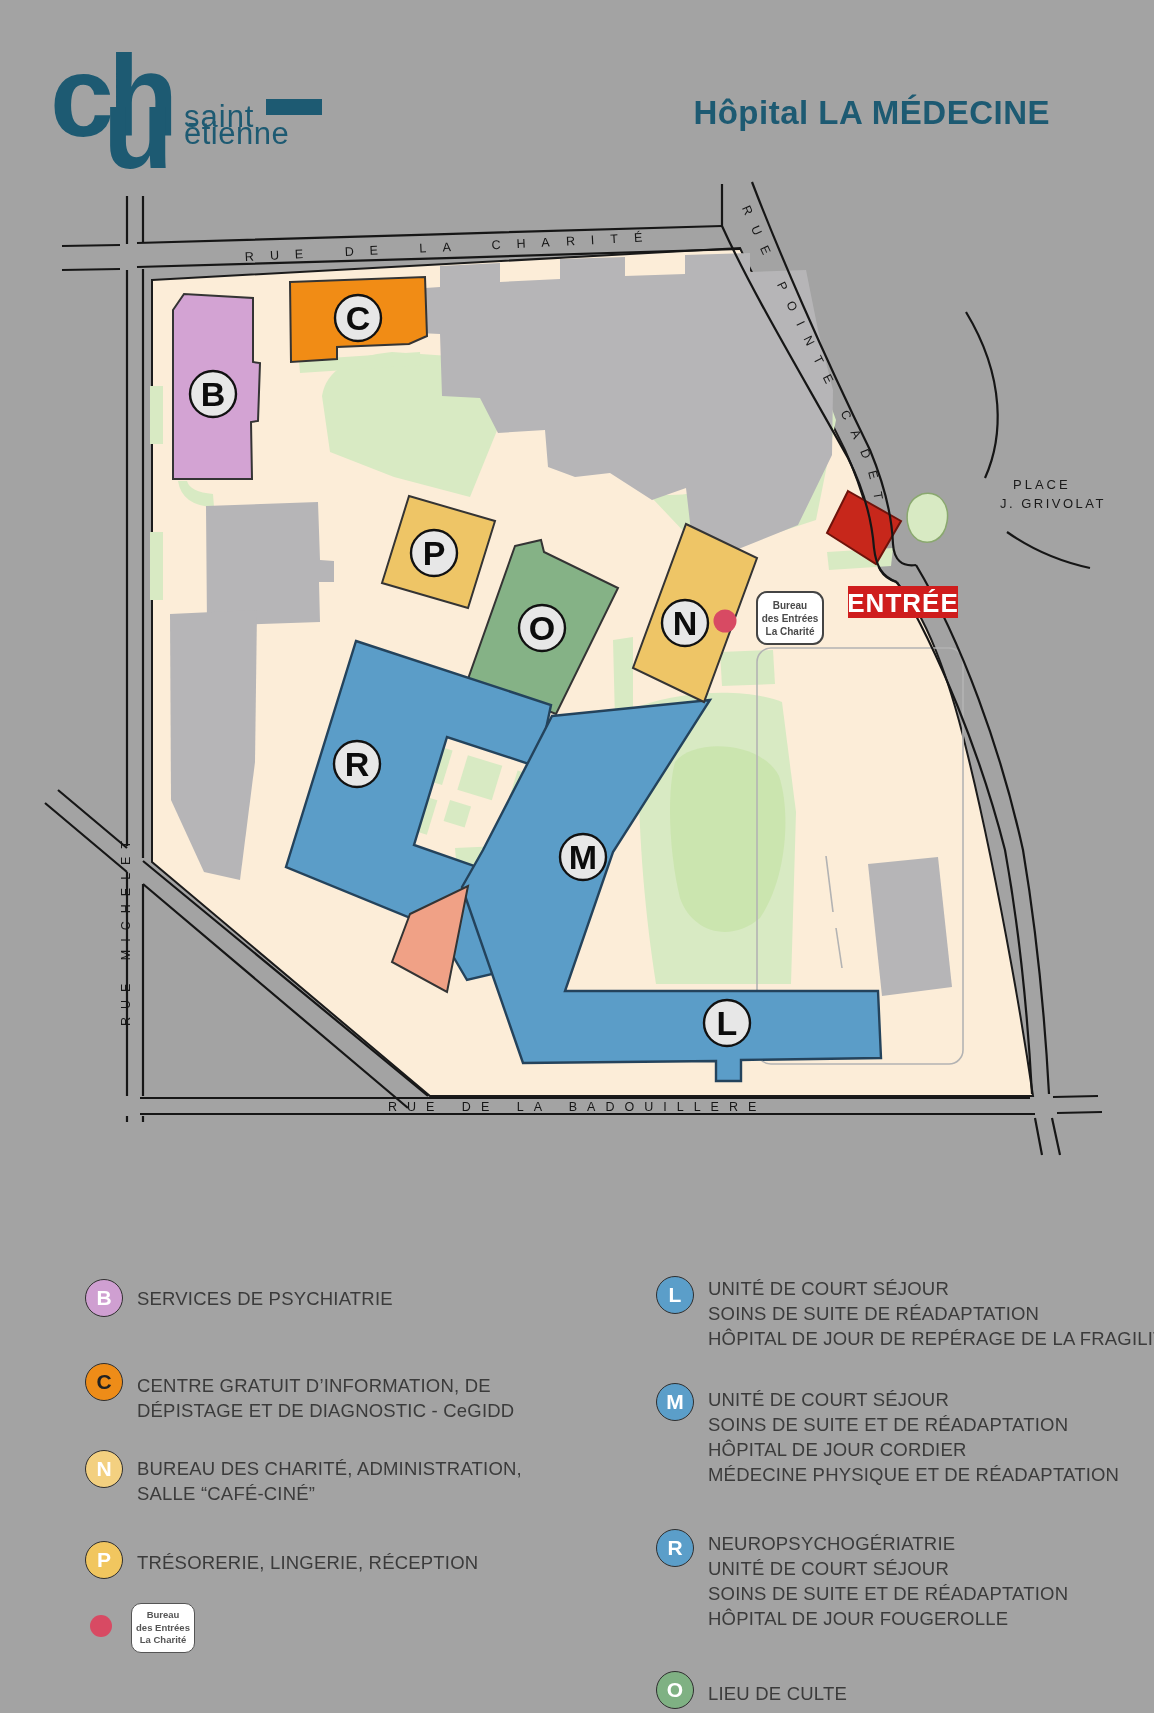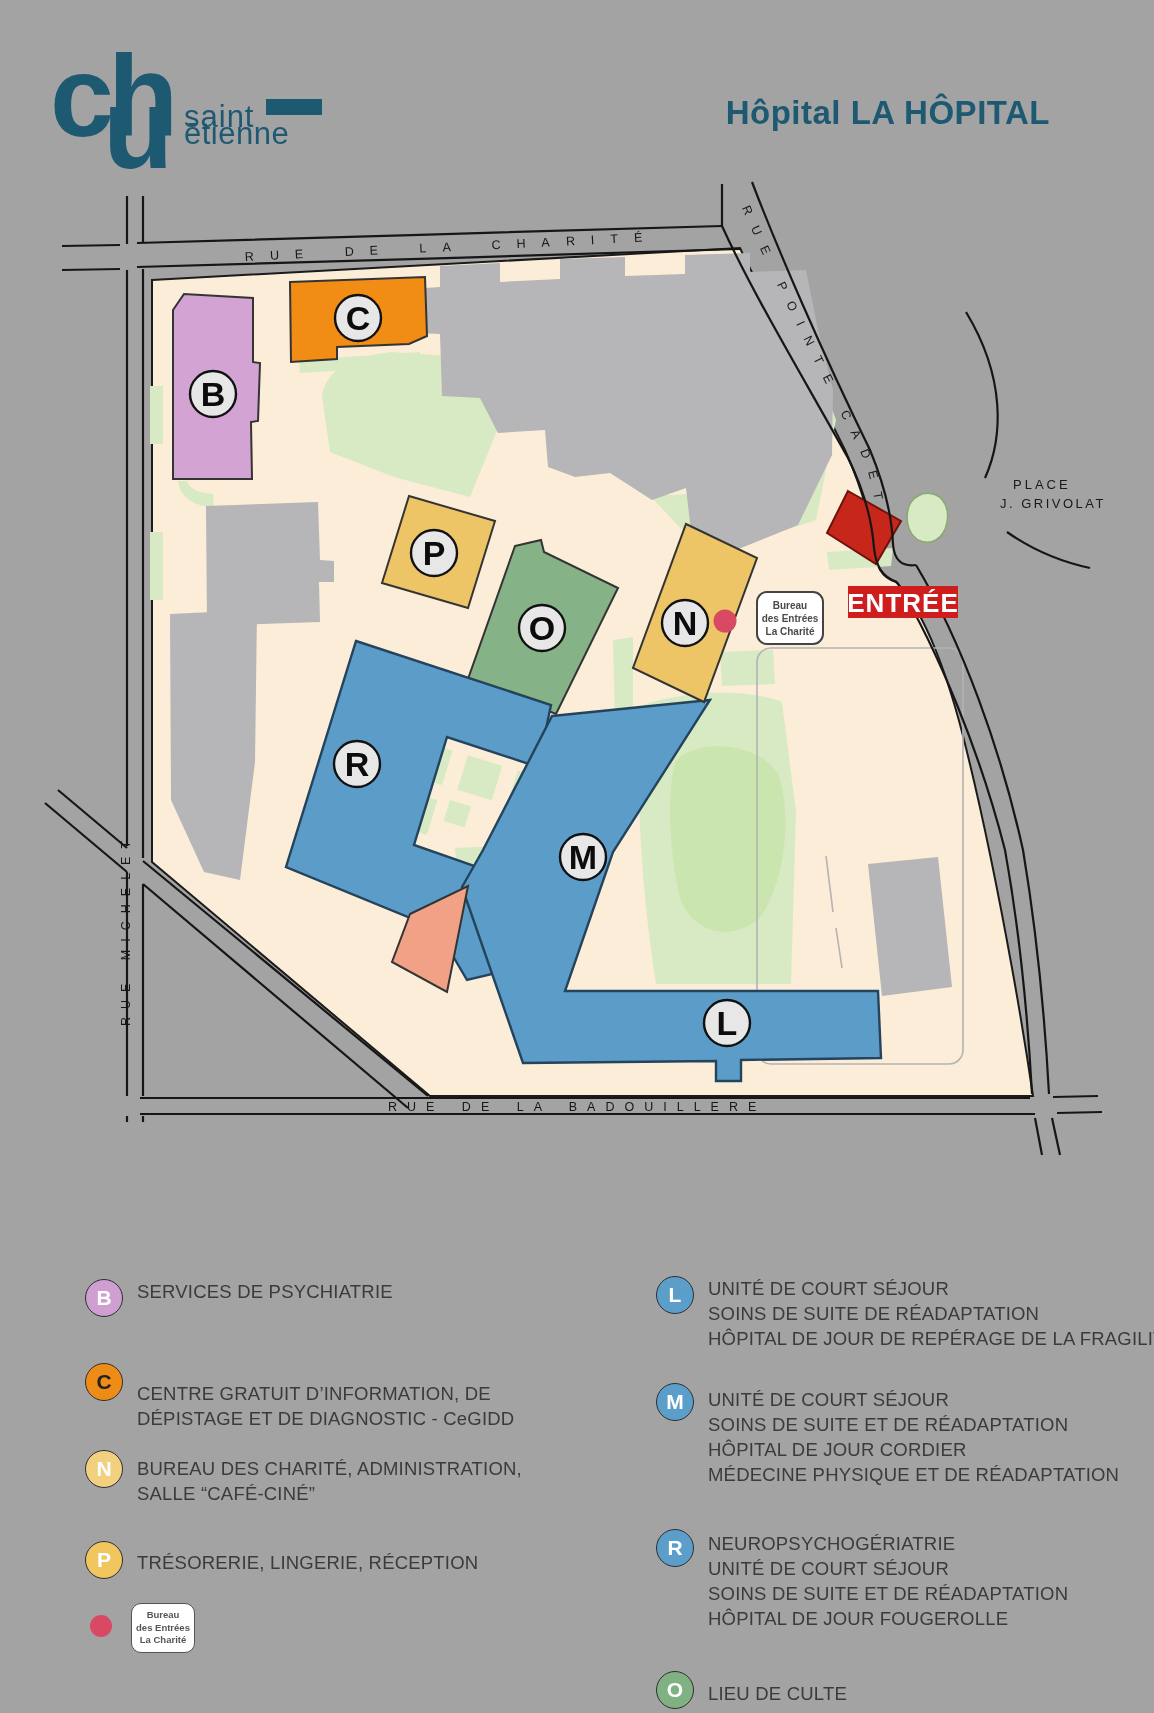--- a/index.html
+++ b/index.html
@@ -42,21 +42,21 @@
 </head>
 <body>
 
 <div class="page">
 
   <div class="logo-ch">ch</div>
   <div class="logo-u">u</div>
   <div class="logo-saint">saint</div>
   <div class="logo-etienne">ētienne</div>
   <div class="logo-bar"></div>
-  <div class="title">Hôpital LA HÔPITAL</div>
+  <div class="title">Hôpital LA MÉDECINE</div>
 
   <svg width="1154" height="1713" viewBox="0 0 1154 1713">
 
     <path class="campus" d="M152,280 L740,248 C758,288 800,358 845,450 C862,488 871,522 874,548 C876,566 881,577 896,582
          C926,612 950,682 966,748 C982,812 1000,902 1012,968 C1020,1012 1028,1062 1033,1096
          L430,1096 L152,862 Z"></path>
 
     <path class="grn" d="M322,396 Q328,358 392,352 L478,358 L498,428 L470,497 L394,477 L330,452 Z"></path>
     <path class="grn" d="M560,352 L806,338 L836,420 L816,520 L740,545 L688,536 L652,498 L610,470 L575,474 L552,420 Z"></path>
     <path d="M542,360 C558,440 610,478 670,477 C730,476 772,438 792,393" stroke="#fcedd8" stroke-width="36" fill="none" stroke-linecap="round"></path>
@@ -176,27 +176,27 @@
         <text class="cletter" x="583" y="857">M</text>
       </g>
     <g>
       <circle class="circ" cx="727" cy="1023" r="23"></circle>
         <text class="cletter" x="727" y="1023">L</text>
       </g>
   </svg>
 
   <div class="lrow" style="left:85px;top:1279px">
     <div class="lcirc" style="background-color: rgb(207, 159, 209); color: rgb(255, 255, 255);">B</div>
-    <div class="ltext" style="margin-top:0">
+    <div class="ltext" style="margin-top:7px">
       <div>SERVICES DE PSYCHIATRIE</div>
     </div>
   </div>
   <div class="lrow" style="left:85px;top:1363px">
     <div class="lcirc" style="background-color: rgb(238, 140, 24); color: rgb(34, 34, 34);">C</div>
-    <div class="ltext" style="margin-top:18px">
+    <div class="ltext" style="margin-top:10px">
       <div>CENTRE GRATUIT D’INFORMATION, DE</div>
       <div>DÉPISTAGE ET DE DIAGNOSTIC - CeGIDD</div>
     </div>
   </div>
   <div class="lrow" style="left:85px;top:1450px">
     <div class="lcirc" style="background-color: rgb(243, 208, 128); color: rgb(255, 255, 255);">N</div>
     <div class="ltext" style="margin-top:6px">
       <div>BUREAU DES CHARITÉ, ADMINISTRATION,</div>
       <div>SALLE “CAFÉ-CINÉ”</div>
     </div>

